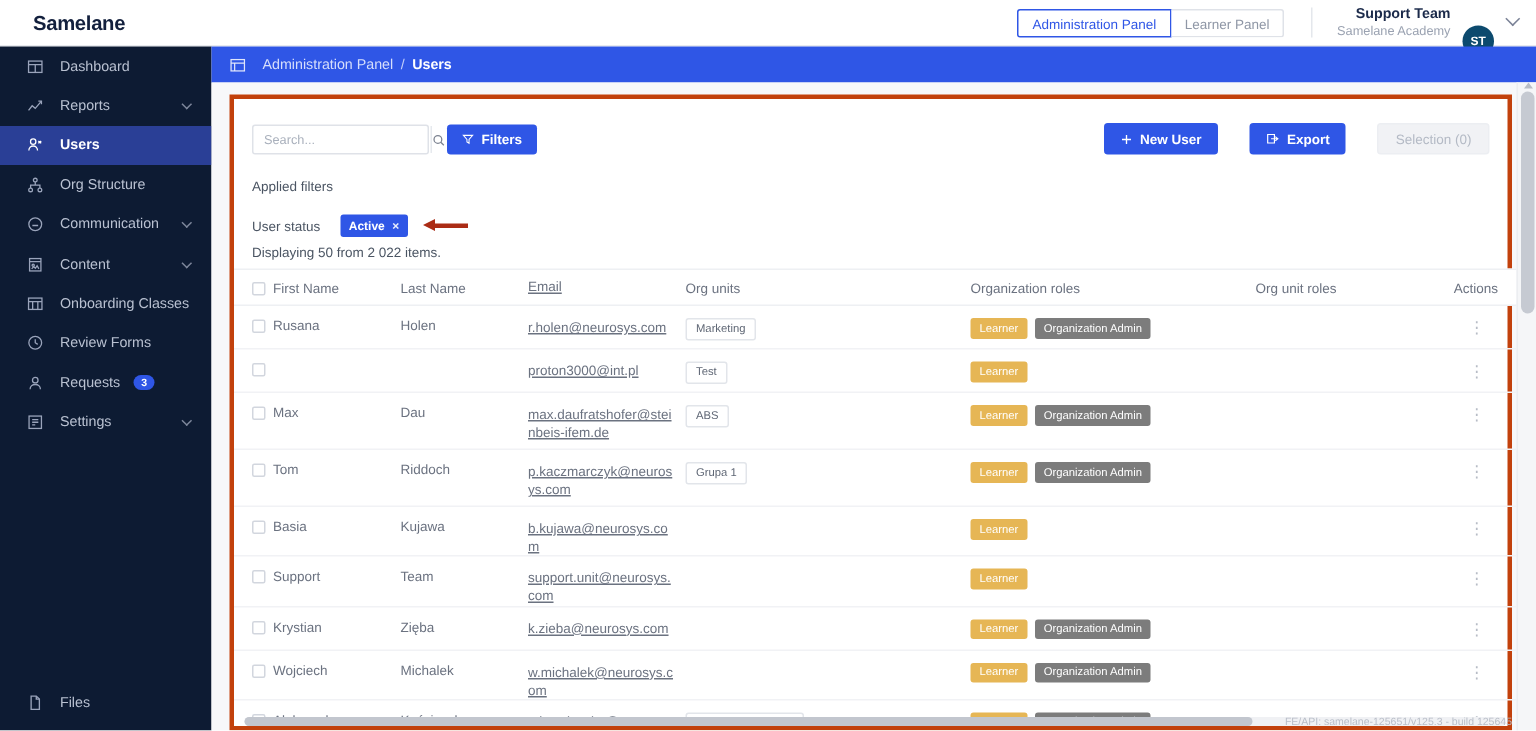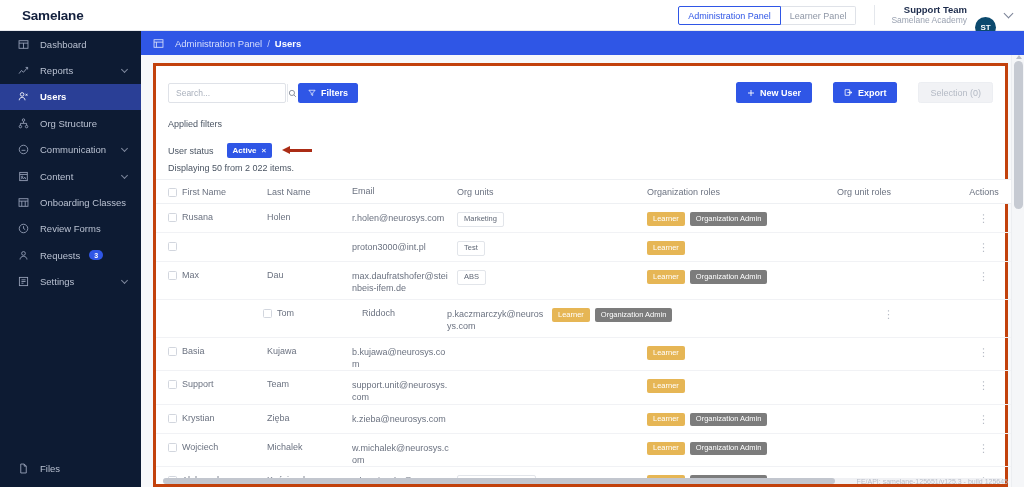--- a/index.html
+++ b/index.html
@@ -168,25 +168,25 @@
   .thead {
     display: flex; height: 25px; align-items: center;
     border-top: 1px solid #eef0f3; border-bottom: 1px solid #eef0f3;
     background: #fff; font-size: 9px; color: #6b7280;
   }
   .tbody { height: 278px; overflow: hidden; position: relative; }
   .trow {
     display: flex; border-bottom: 1px solid #f1f2f5; min-height: 29px;
     align-items: flex-start; padding-top: 8px; font-size: 9px; color: #6b7280;
   }
-  .trow.tall { min-height: 38px; justify-content: center; }
+  .trow.tall { min-height: 38px; }
   .c-check { width: 26px; padding-left: 12px; flex: none; }
   .c-first { width: 85px; flex: none; }
   .c-last  { width: 85px; flex: none; }
-  .c-email { width: 105px; flex: none; padding-right: 6px; word-wrap: break-word; line-height: 1.35; }
+  .c-email { width: 105px; flex: none; padding-right: 6px; word-wrap: break-word; line-height: 1.35; text-decoration: underline; }
   .c-org   { width: 190px; flex: none; }
   .c-roles { width: 190px; flex: none; }
   .c-ourol { width: 120px; flex: none; }
   .c-act   { width: 54px; flex: none; display: flex; justify-content: center; }
   .cbox {
     width: 9px; height: 9px; border: 1px solid #d2d6de; border-radius: 1.5px;
     background: #fff; cursor: pointer; display: block; margin-top: 1px;
   }
   .tagbox {
     display: inline-block; border: 1px solid #e2e5ea; border-radius: 2px;
@@ -501,20 +501,21 @@
                 <span class="dots">⋮</span>
               </div>
             </div>
             <div class="trow tall">
               <div class="c-check">
                 <span class="cbox"></span>
               </div>
               <div class="c-first">Tom</div>
               <div class="c-last">Riddoch</div>
               <div class="c-email">p.kaczmarczyk@neurosys.com</div>
+              <div class="c-org"><span class="tagbox">Grupa 1</span></div>
               <div class="c-roles"><span class="rolebadge role-learner">Learner</span><span class="rolebadge role-orgadmin">Organization Admin</span></div>
               <div class="c-ourol"></div>
               <div class="c-act">
                 <span class="dots">⋮</span>
               </div>
             </div>
             <div class="trow">
               <div class="c-check">
                 <span class="cbox"></span>
               </div>

